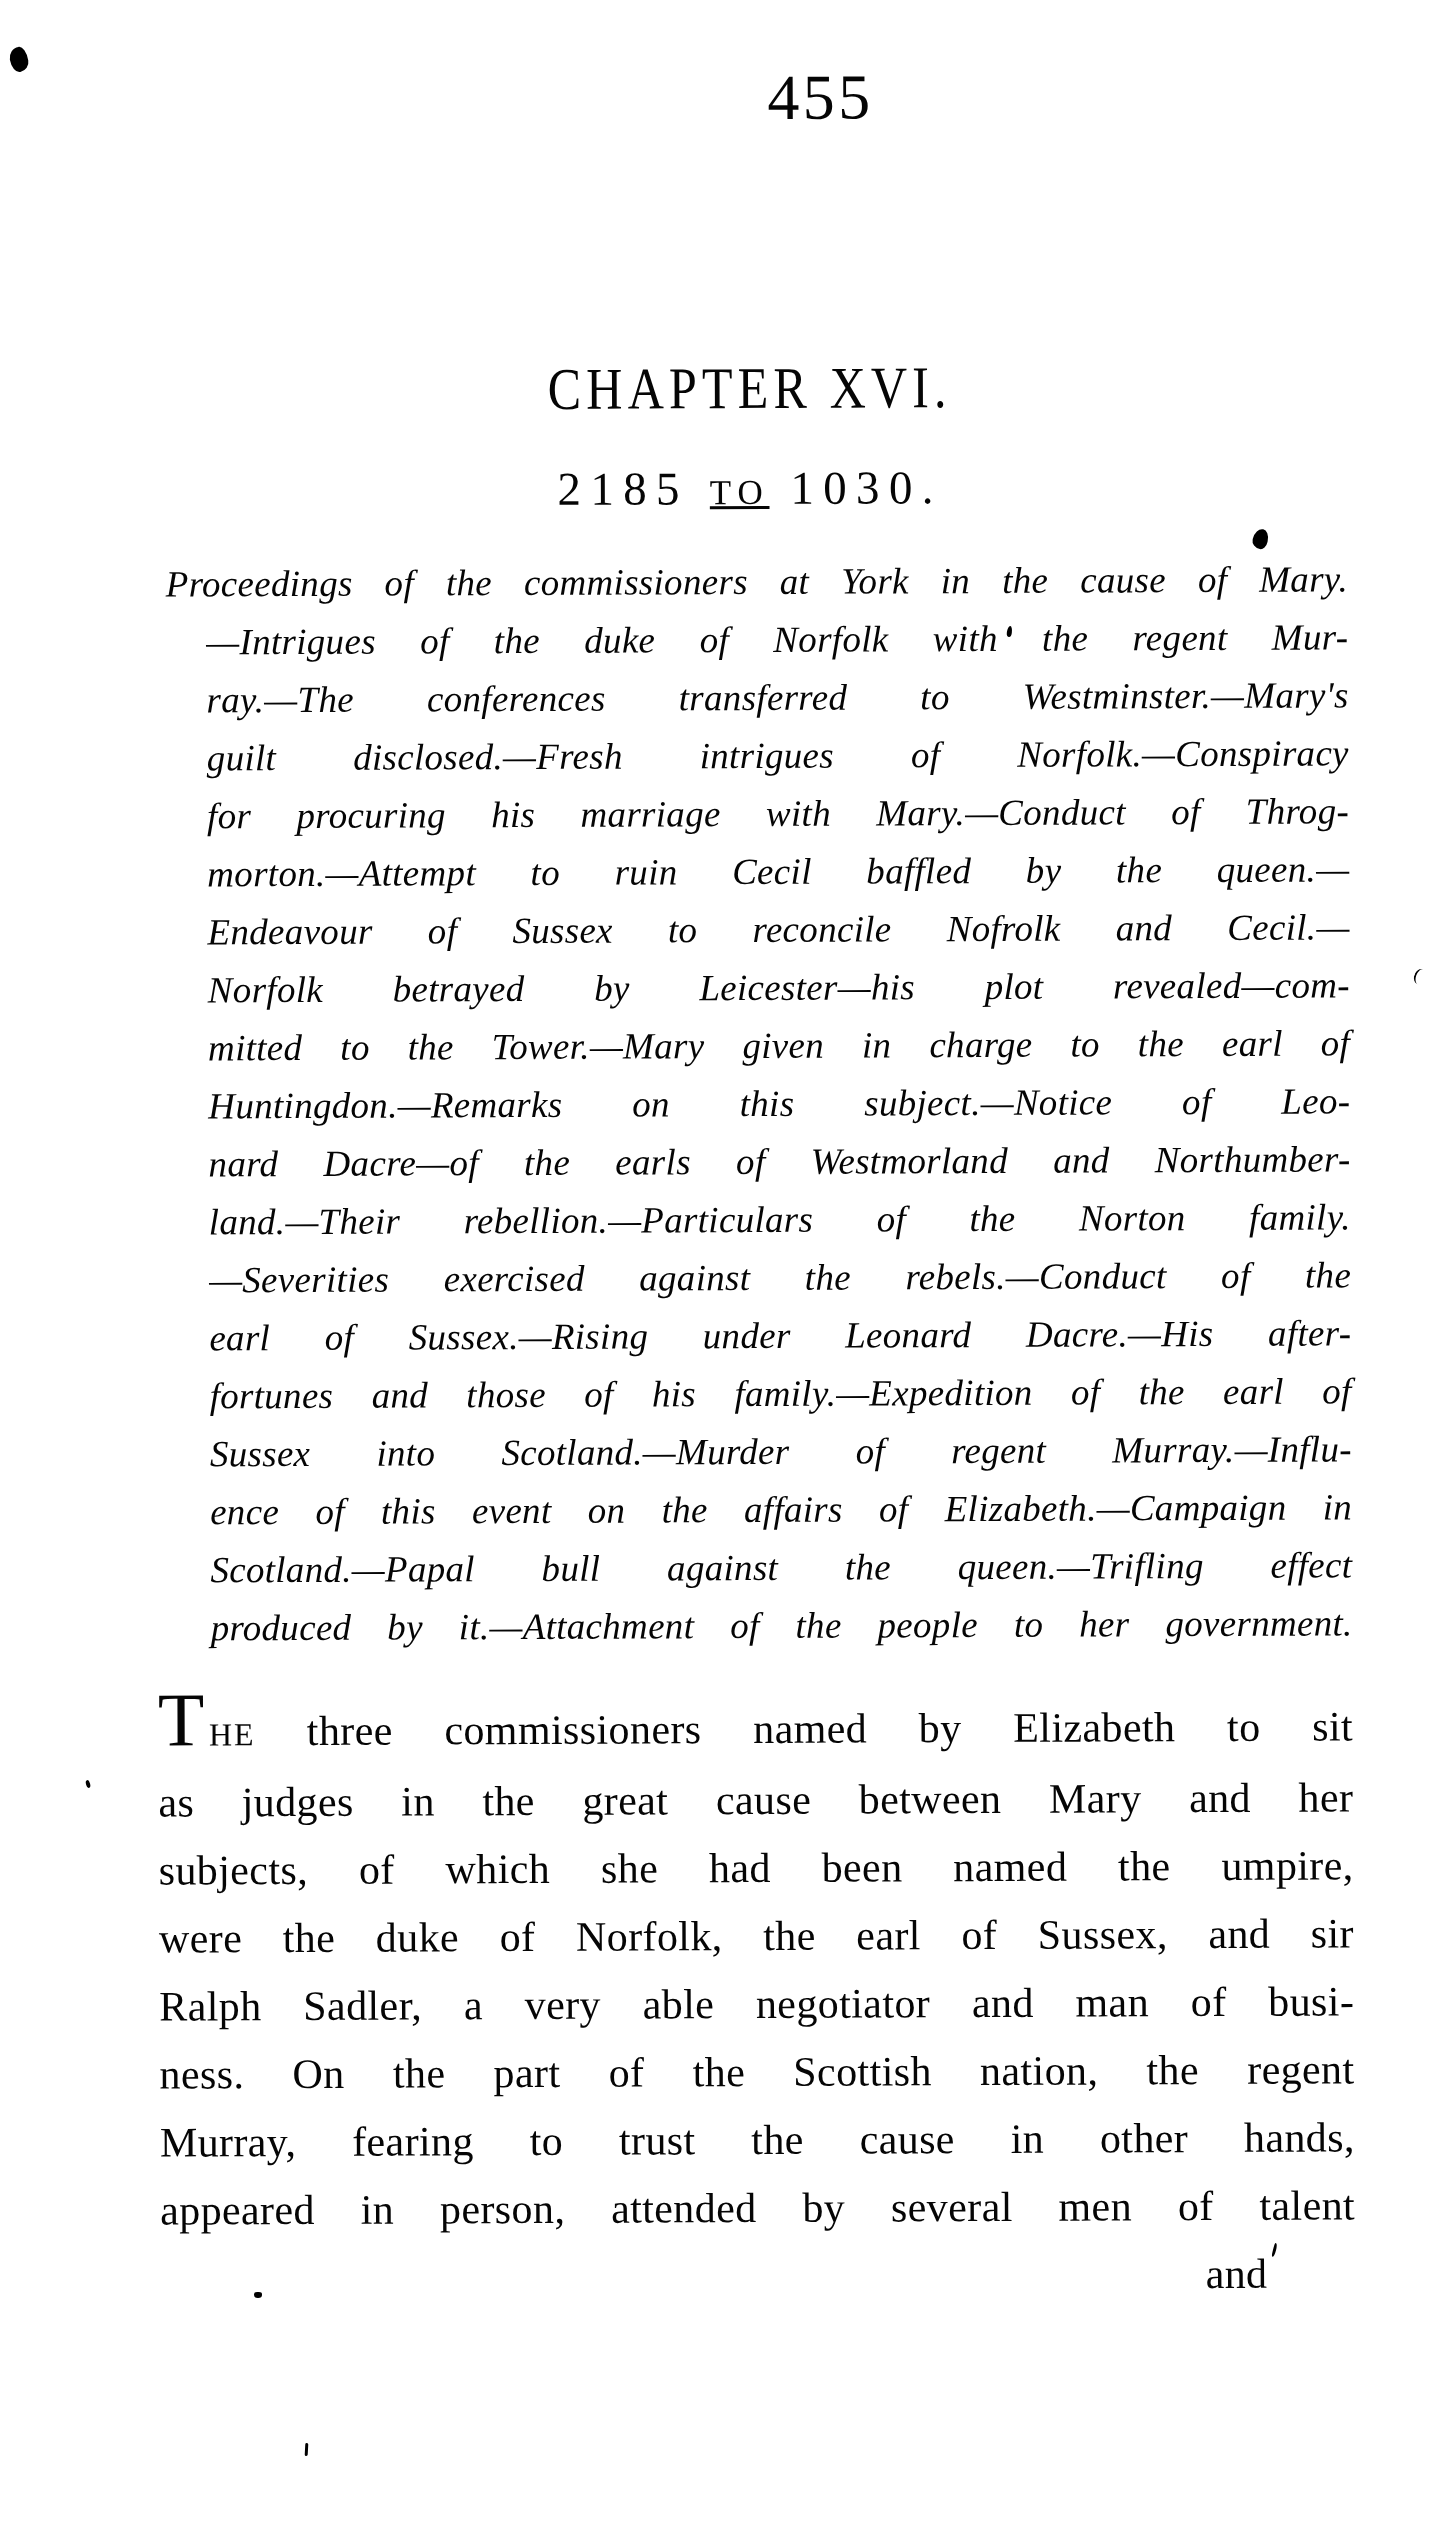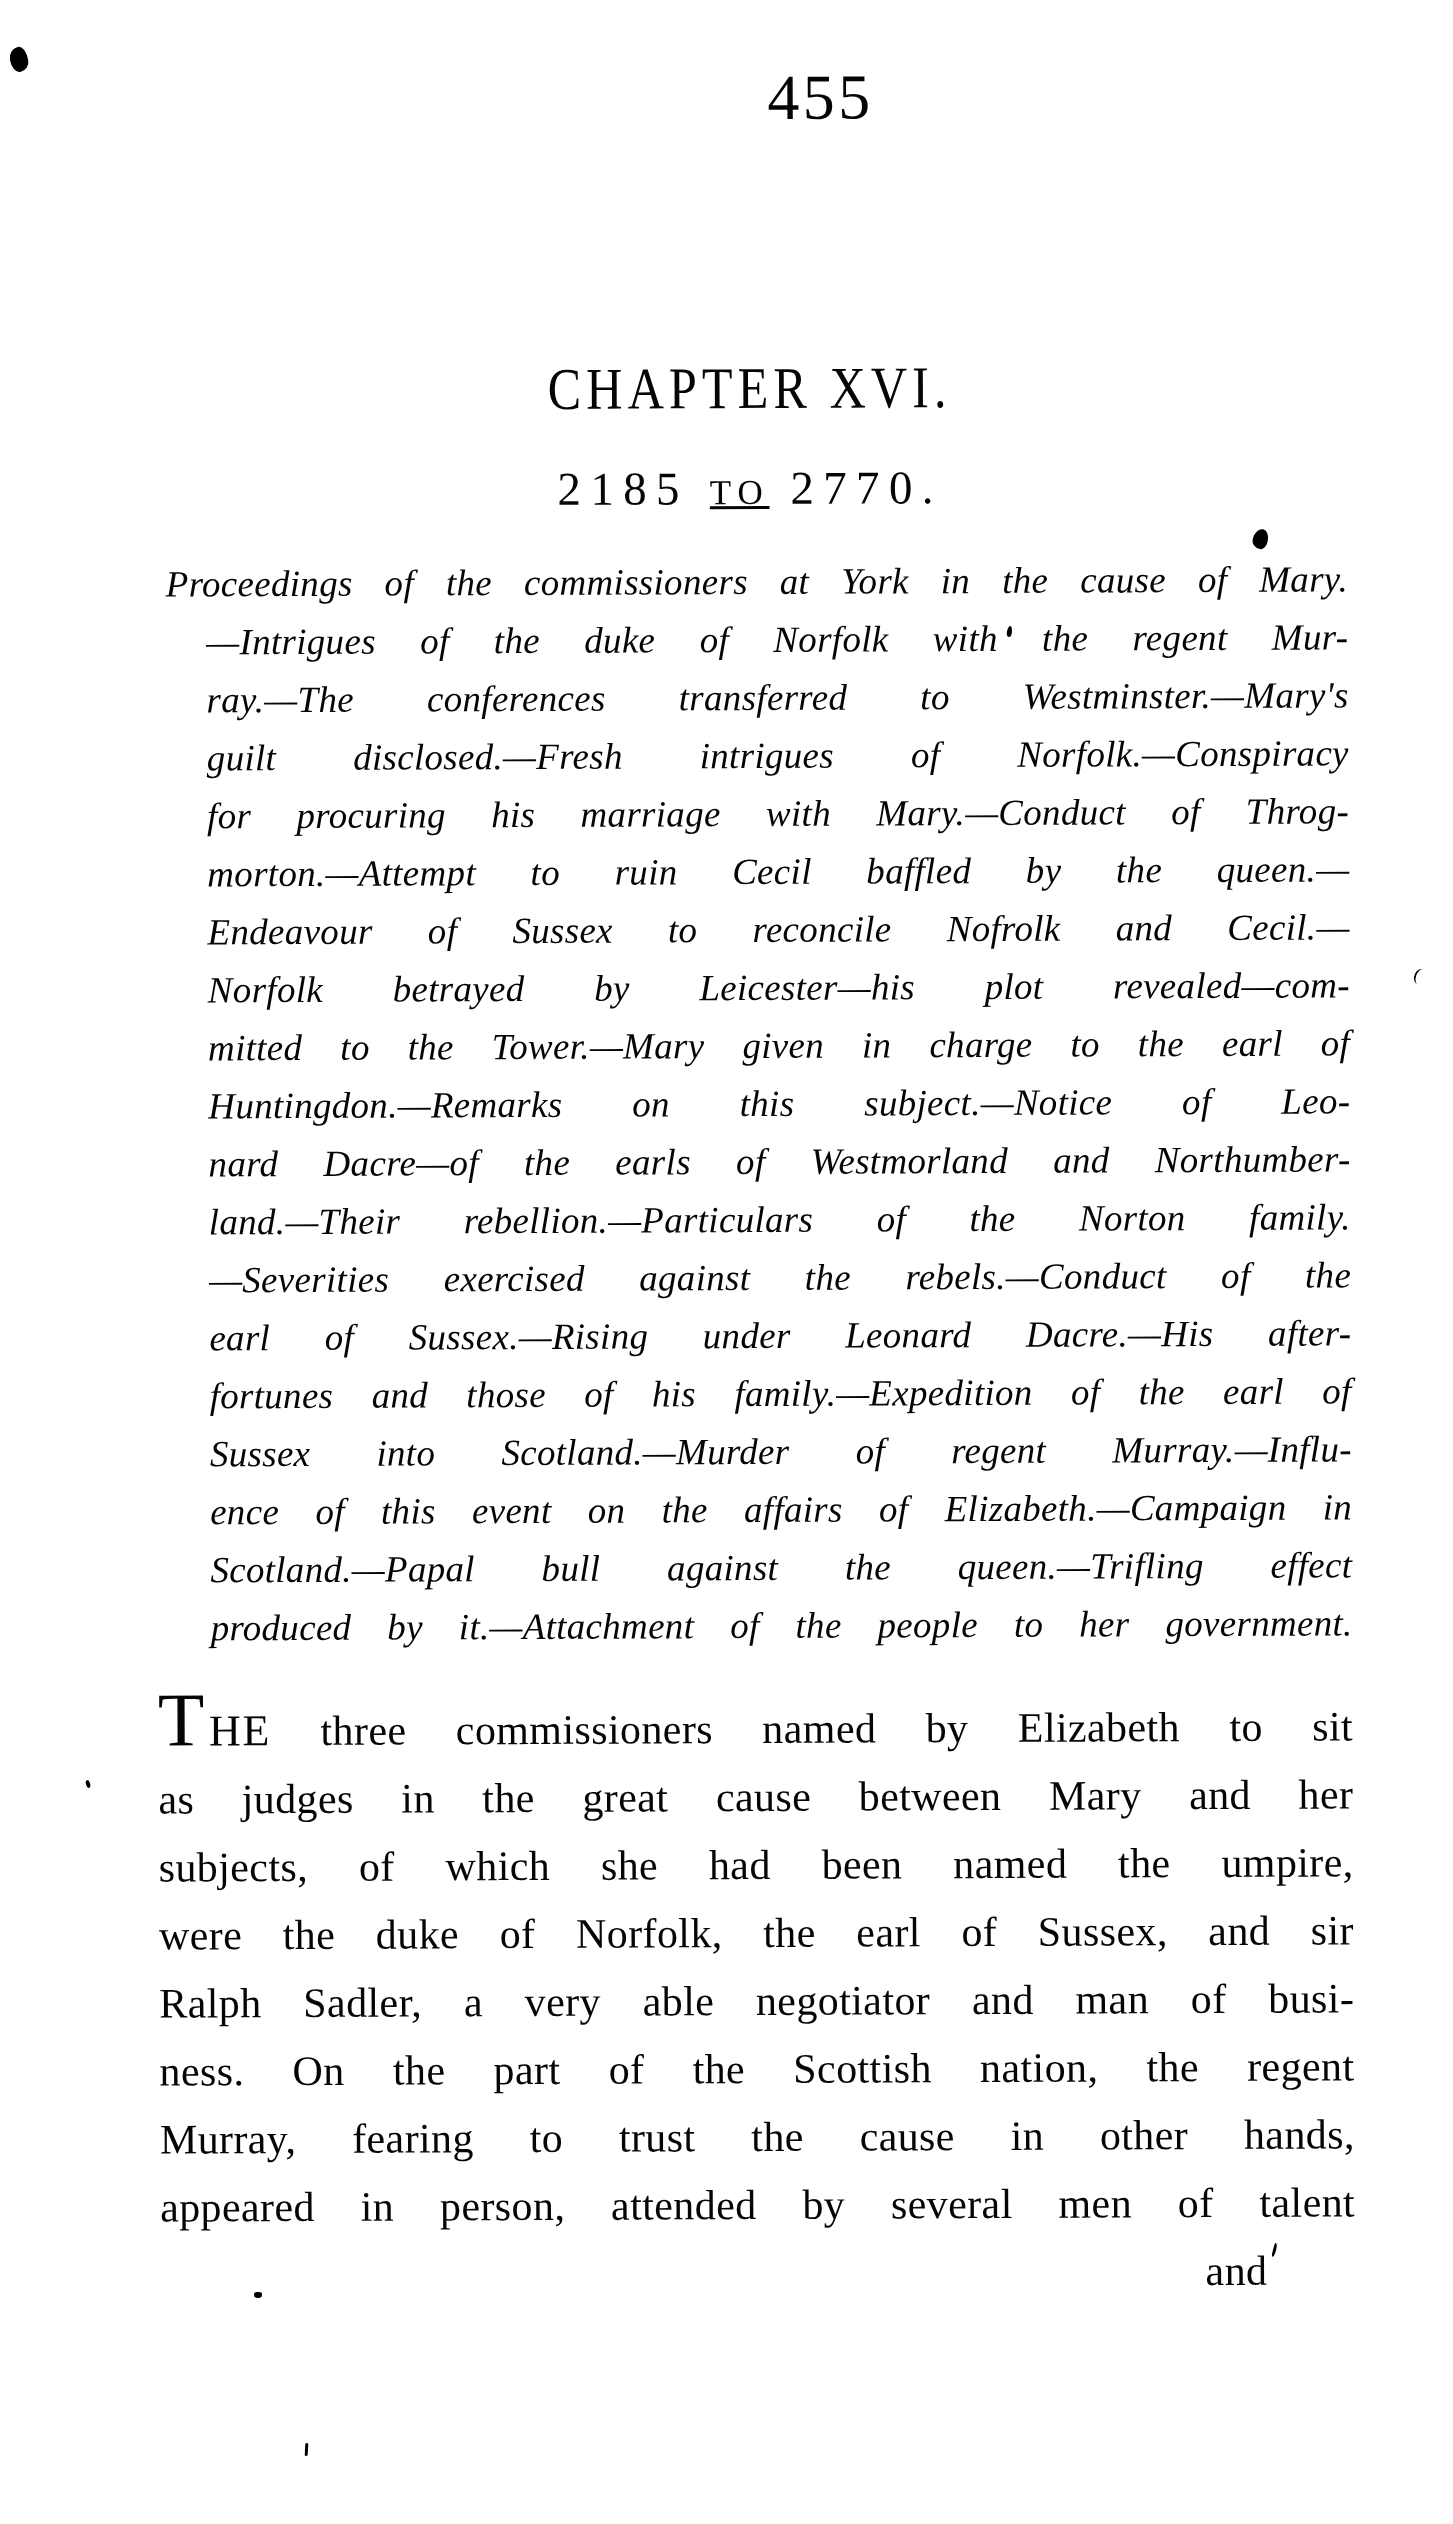--- a/index.html
+++ b/index.html
@@ -97,21 +97,21 @@
   .body-line {
     text-align: justify;
     text-align-last: justify;
     -moz-text-align-last: justify;
   }
   .drop-cap {
     font-size: 76px;
     line-height: 68px;
   }
   .after-cap {
-    font-size: 44px;
+    font-size: 32px;
     margin-left: 4.2px;
     letter-spacing: 1.7px;
   }
   .catchword-line {
     text-align: right;
     padding-right: 88px;
   }
   
   .ink { position: absolute; background: #000; }
   .blot-top-left {
@@ -158,21 +158,21 @@
 </style>
 </head>
 <body>
 
 <div class="content">
 
   <div class="page-number">455</div>
 
   <div class="chapter-heading">CHAPTER XVI.</div>
 
-  <div class="date-range"><span>2185 </span><span class="small-to">TO</span><span> 2770.</span></div>
+  <div class="date-range"><span>2185 </span><span class="small-to">TO</span><span> 1030.</span></div>
 
   <div class="summary">
     <div class="sum-line first">Proceedings of the commissioners at York in the cause of Mary.</div>
     <div class="sum-line">—Intrigues of the duke of Norfolk with the regent Mur-</div>
     <div class="sum-line">ray.—The conferences transferred to Westminster.—Mary's</div>
     <div class="sum-line">guilt disclosed.—Fresh intrigues of Norfolk.—Conspiracy</div>
     <div class="sum-line">for procuring his marriage with Mary.—Conduct of Throg-</div>
     <div class="sum-line">morton.—Attempt to ruin Cecil baffled by the queen.—</div>
     <div class="sum-line">Endeavour of Sussex to reconcile Nofrolk and Cecil.—</div>
     <div class="sum-line">Norfolk betrayed by Leicester—his plot revealed—com-</div>

